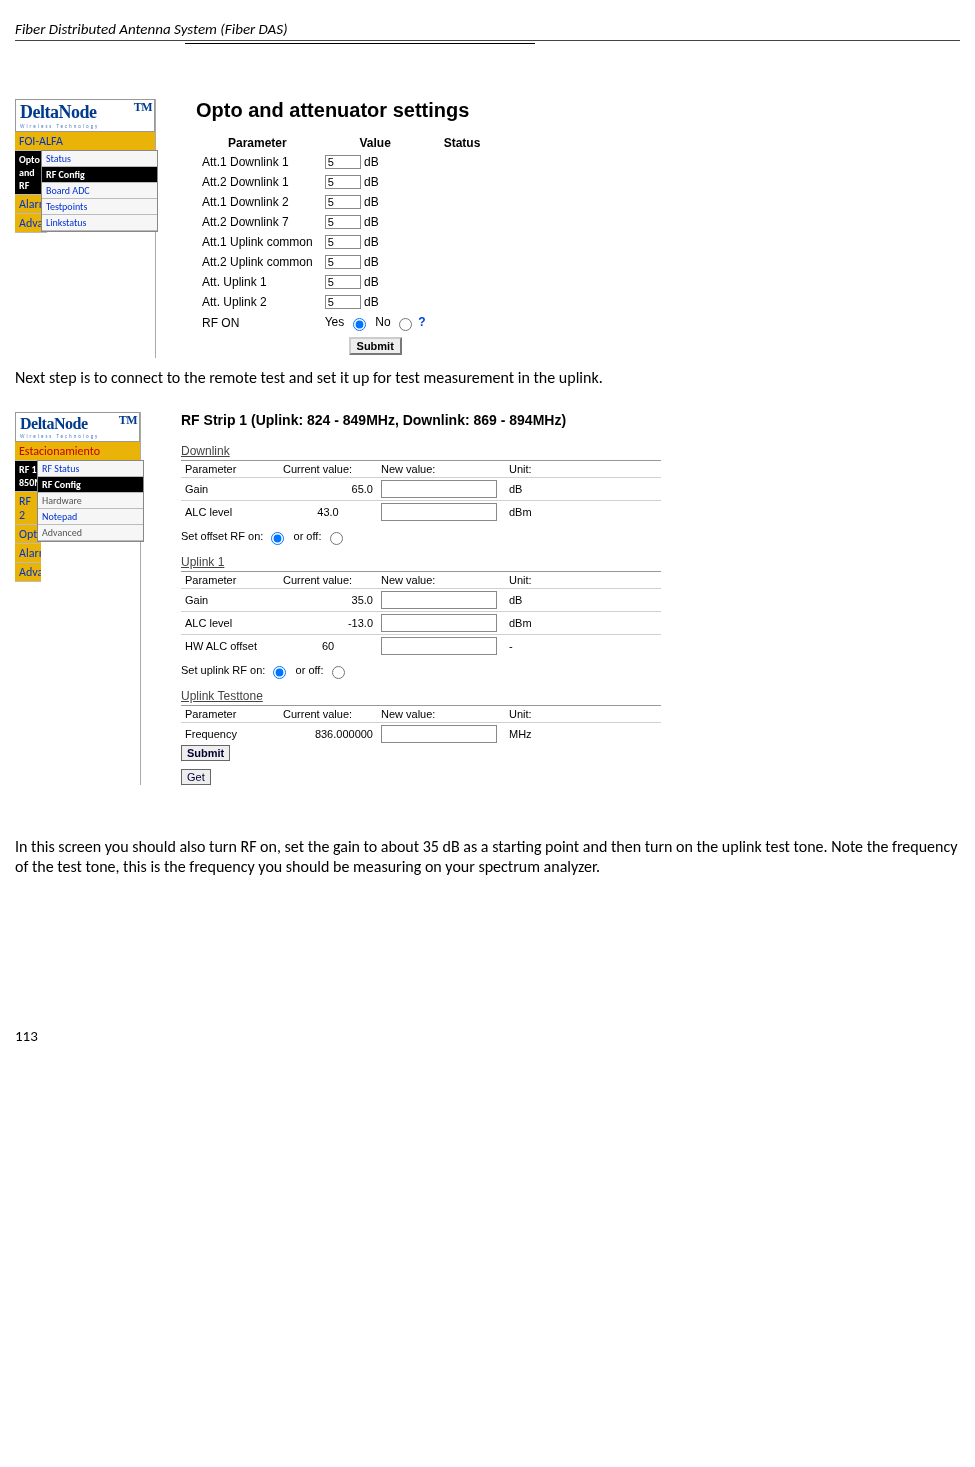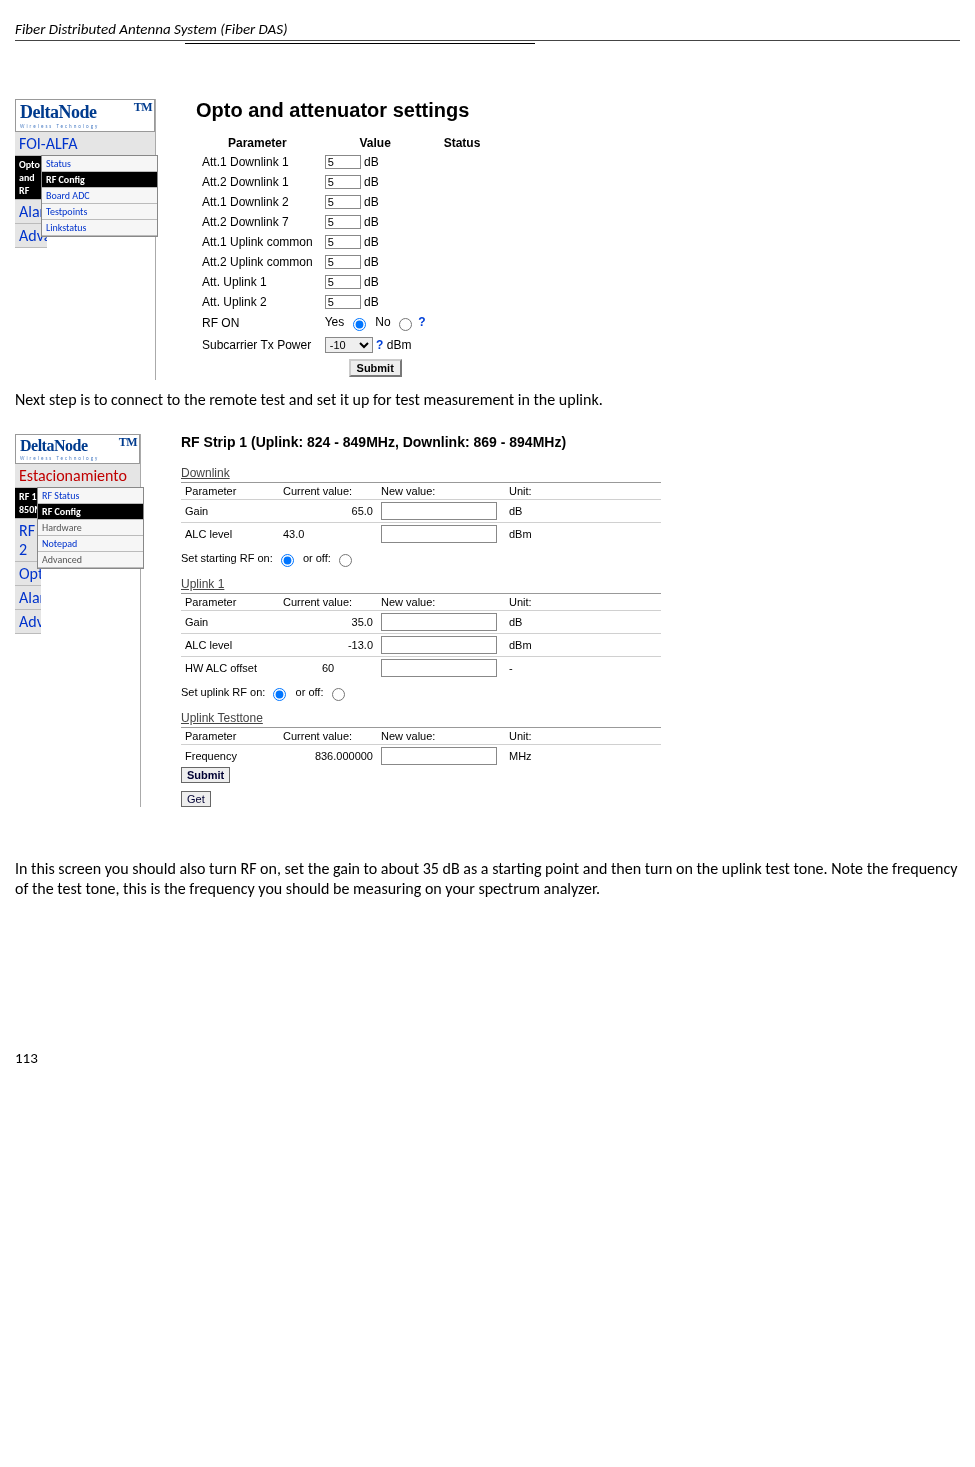--- a/index.html
+++ b/index.html
@@ -4,21 +4,21 @@
 <style>
   body { font-family: Calibri, "Trebuchet MS", Arial, sans-serif; font-size: 15px; color: #000; margin: 0; padding: 20px 15px; width: 975px; box-sizing: border-box; }
   .doc-header { font-style: italic; font-size: 15px; border-bottom: 1px solid #444; padding-bottom: 2px; margin-bottom: 60px; }
   .figure { margin: 0 0 10px 0; }
   .figure-inner { display: flex; gap: 40px; }
   .navbox { width: 140px; border-right: 1px solid #aaa; font-size: 11px; }
   .logo { background: #fff; border: 1px solid #999; padding: 2px 4px; }
   .logo-top { font-family: Georgia, serif; font-size: 18px; color: #003b8e; font-weight: 600; letter-spacing: -0.5px; position: relative; }
   .logo-top .tm { font-size: 12px; color: #003b8e; position: absolute; top: -2px; right: -2px; }
   .logo-sub { font-size: 5px; color: #4a7dc4; letter-spacing: 2px; text-transform: none; }
-  .nav-link { color: #0033cc; padding: 2px 4px; border-bottom: 1px solid #bbb; background: #e5e5e5; font-size: 16px; }
+  .nav-link { color: #0033cc; padding: 2px 4px; border-bottom: 1px solid #bbb; background: #eab308; font-size: 12px; }
   .nav-sel { background: #000; color: #fff; padding: 2px 4px; border-bottom: 1px solid #bbb; font-size: 10px; font-weight: bold; }
   .nav-partial { position: relative; }
   .subnav { position: relative; left: 26px; width: 115px; border: 1px solid #888; margin-top: -1px; background: #f6f6f6; }
   .subnav .row { padding: 1px 4px; border-bottom: 1px solid #bbb; font-size: 10px; }
   .subnav .blue { color: #0033cc; }
   .subnav .black { background: #000; color: #fff; font-weight: bold; }
   .subnav .grey { color: #555; }
   .panel { flex: 1; font-family: Arial, sans-serif; font-size: 12px; }
   .panel h2 { font-family: Arial, sans-serif; font-size: 20px; font-weight: bold; margin: 0 0 12px 0; }
   .opto-table { border-collapse: collapse; }
@@ -121,29 +121,20 @@
         <tr>
           <td>RF ON</td>
           <td>
             <span>Yes</span> <input type="radio" checked="" class="radio" style="">&nbsp;
             <span>No</span> <input type="radio" class="radio" style="">
             <span class="help">?</span>
           </td>
               <td></td>
         </tr>
         <tr>
-          <td>Subcarrier Tx Power</td>
-          <td>
-            <select class="sel"><option>-10</option></select>
-            <span class="help">?</span>
-            <span>dBm</span>
-          </td>
-              <td></td>
-        </tr>
-        <tr>
               <td></td>
               <td style="text-align:center"><button class="submit-btn">Submit</button></td>
               <td></td>
             </tr>
       </tbody>
         </table>
     </div>
   </div>
 </div>
 
@@ -186,28 +177,28 @@
               <td>Unit:</td>
             </tr>
         <tr>
               <td>Gain</td>
               <td style="text-align:right">65.0</td>
               <td><input class="rf-input" style=""></td>
               <td>dB</td>
             </tr>
         <tr>
               <td>ALC level</td>
-              <td style="text-align:left">43.0</td>
+              <td style="text-align:center">43.0</td>
               <td><input class="rf-input" style=""></td>
               <td>dBm</td>
             </tr>
       </tbody>
         </table>
       <div class="radio-line">
-        <span>Set starting RF on:</span> <input type="radio" checked="" class="radio" style="">&nbsp;
+        <span>Set offset RF on:</span> <input type="radio" checked="" class="radio" style="">&nbsp;
         <span>or off:</span> <input type="radio" class="radio" style="">
       </div>
 
       <div class="rf-section">Uplink 1</div>
       <table class="rf-table">
         <tbody>
             <tr class="hdr">
               <td style="width:90px">Parameter</td>
               <td style="width:90px">Current value:</td>
               <td style="width:120px">New value:</td>

